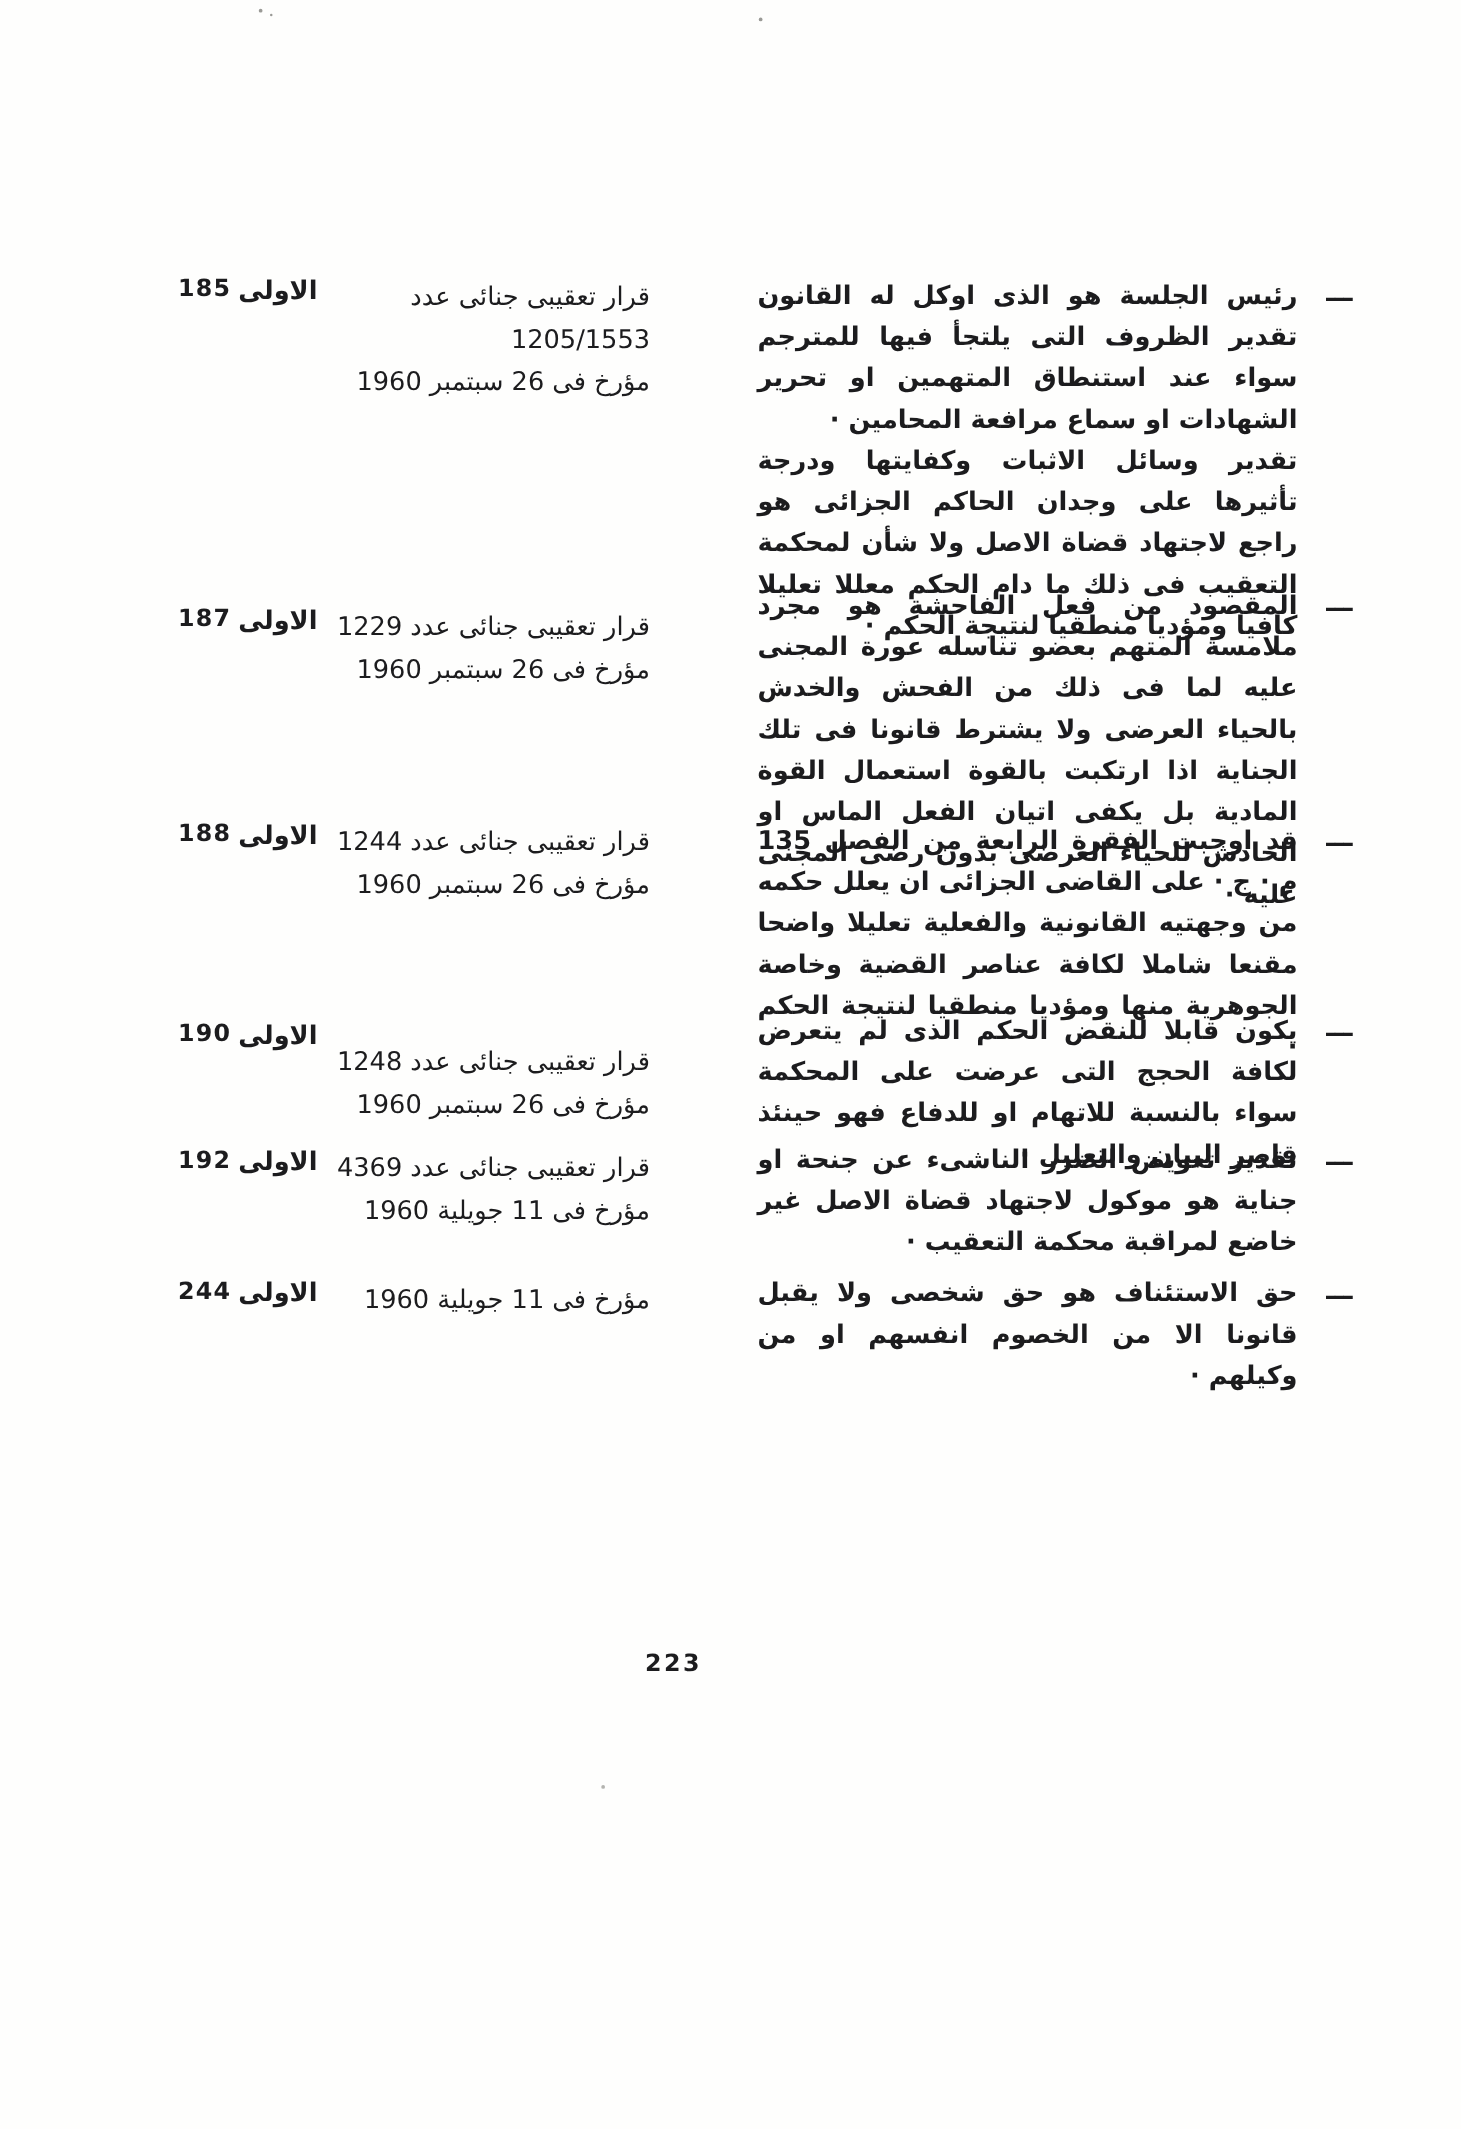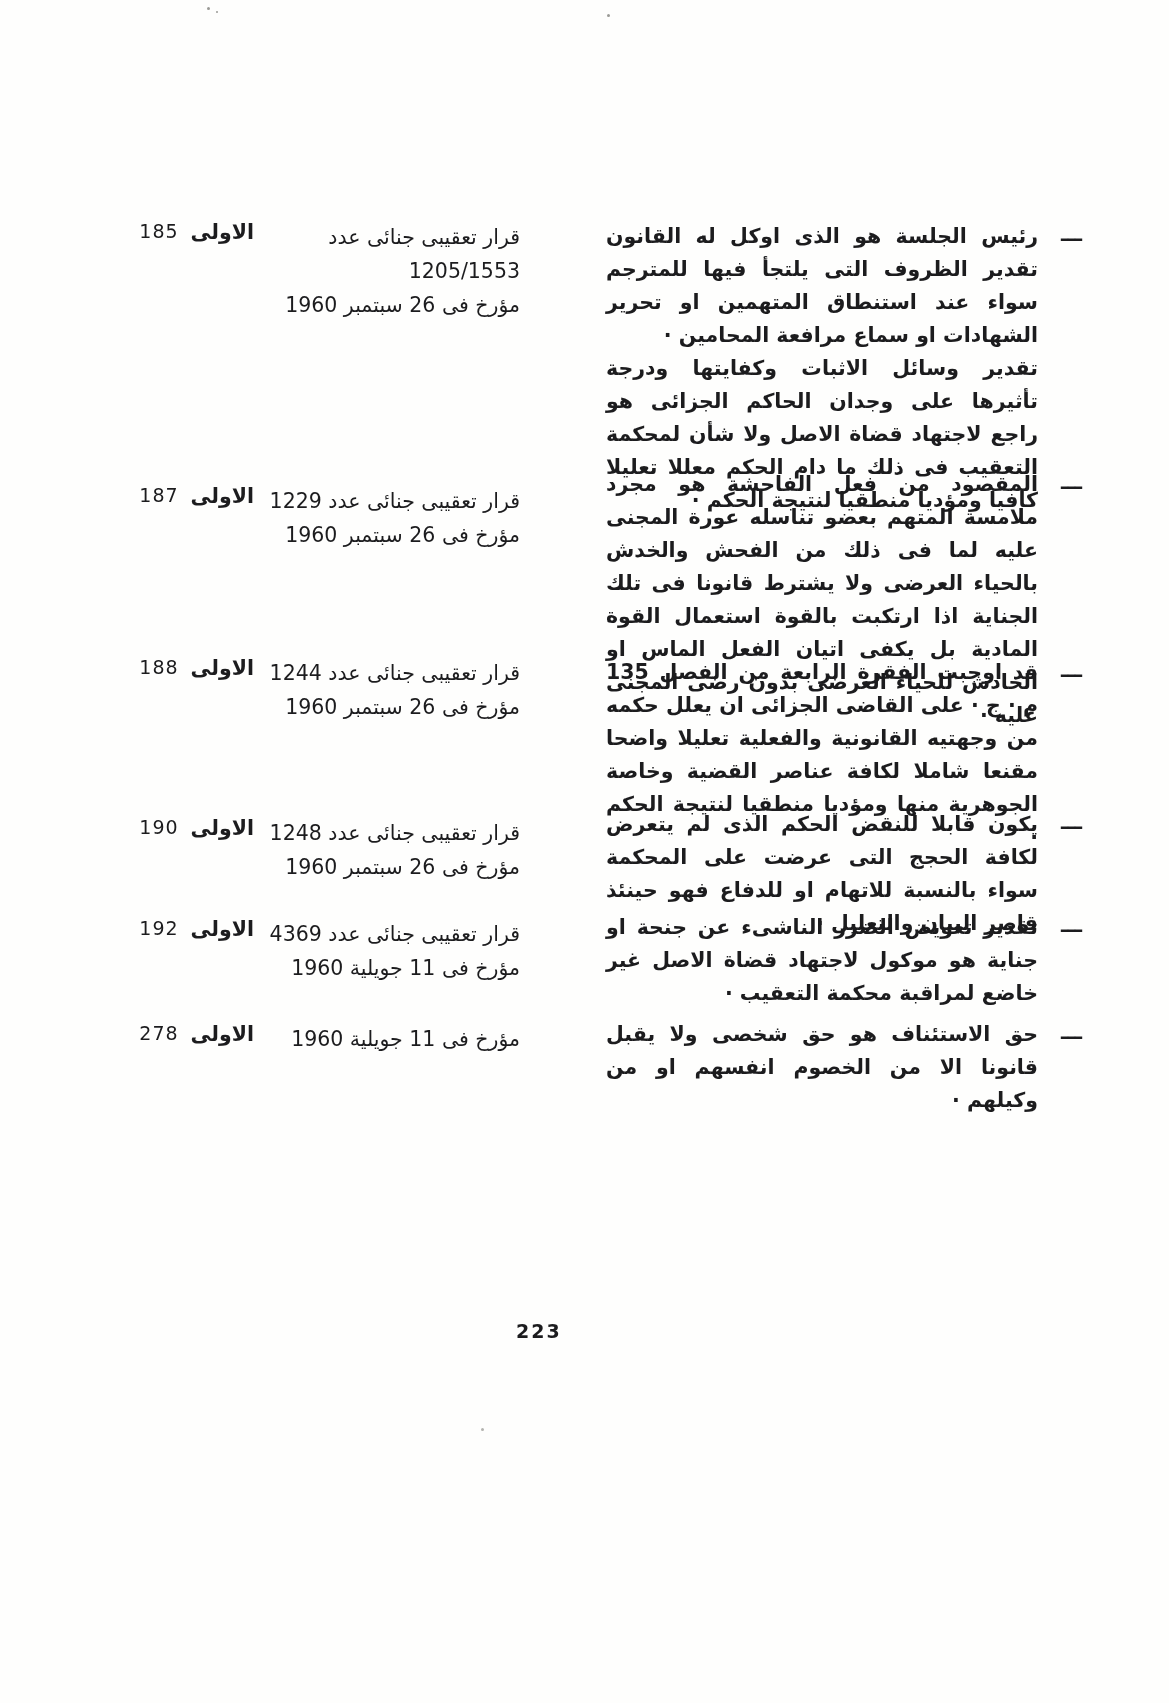--- a/index.html
+++ b/index.html
@@ -56,22 +56,22 @@
     width: 62px;
     font-size: 20.5px;
     font-weight: 700;
     text-align: left;
     direction: rtl;
   }
   .pagenum {
     left: 133px;
     width: 52px;
     font-size: 19px;
-    font-weight: 400;
-    text-align: center;
+    font-weight: 700;
+    text-align: right;
     letter-spacing: 1px;
     direction: ltr;
   }
   .footer-num {
     position: absolute;
     top: 1296px;
     left: 516px;
     font-size: 19px;
     font-weight: 700;
     letter-spacing: 2px;
@@ -137,21 +137,21 @@
     </div>
     <div class="col chamber">الاولى</div>
     <div class="col pagenum">188</div>
   </div>
 
   <div class="entry" style="top:808px">
     <div class="col summary para-wrap">
       <span class="bullet">ـــ</span>
       <p>يكون قابلا للنقض الحكم الذى لم يتعرض لكافة الحجج التى عرضت على المحكمة سواء بالنسبة للاتهام او للدفاع فهو حينئذ قاصر البيان والتعليل ·</p>
     </div>
-    <div class="col reference" style="top:8px">
+    <div class="col reference" style="top:24px">
       <div class="ref-line">قرار تعقيبى جنائى عدد 1248</div>
       <div class="ref-line">مؤرخ فى 26 سبتمبر 1960</div>
     </div>
     <div class="col chamber" style="top:8px">الاولى</div>
     <div class="col pagenum" style="top:8px">190</div>
   </div>
 
   <div class="entry" style="top:911px">
     <div class="col summary para-wrap">
       <span class="bullet">ـــ</span>
@@ -167,18 +167,18 @@
 
   <div class="entry" style="top:1018px">
     <div class="col summary para-wrap">
       <span class="bullet">ـــ</span>
       <p>حق الاستئناف هو حق شخصى ولا يقبل قانونا الا من الخصوم انفسهم او من وكيلهم ·</p>
     </div>
     <div class="col reference" style="top:4px">
       <div class="ref-line">مؤرخ فى 11 جويلية 1960</div>
     </div>
     <div class="col chamber" style="top:4px">الاولى</div>
-    <div class="col pagenum" style="top:4px">278</div>
+    <div class="col pagenum" style="top:4px">244</div>
   </div>
 
   <div class="footer-num">223</div>
 
 </div>
 
 </body></html>

